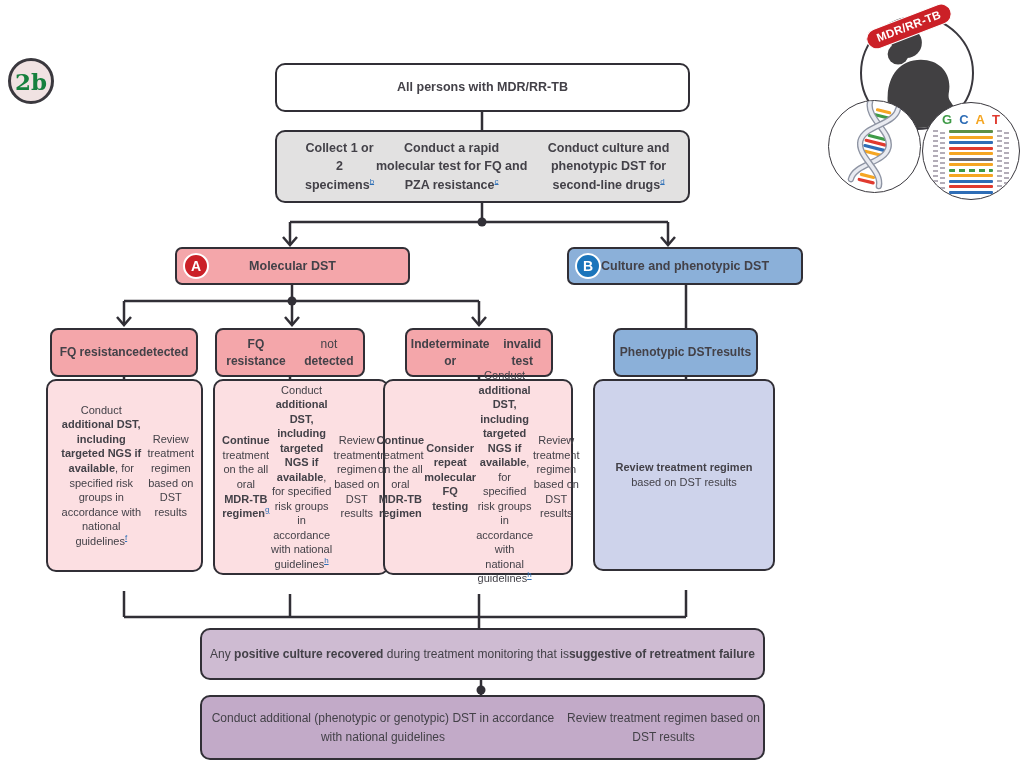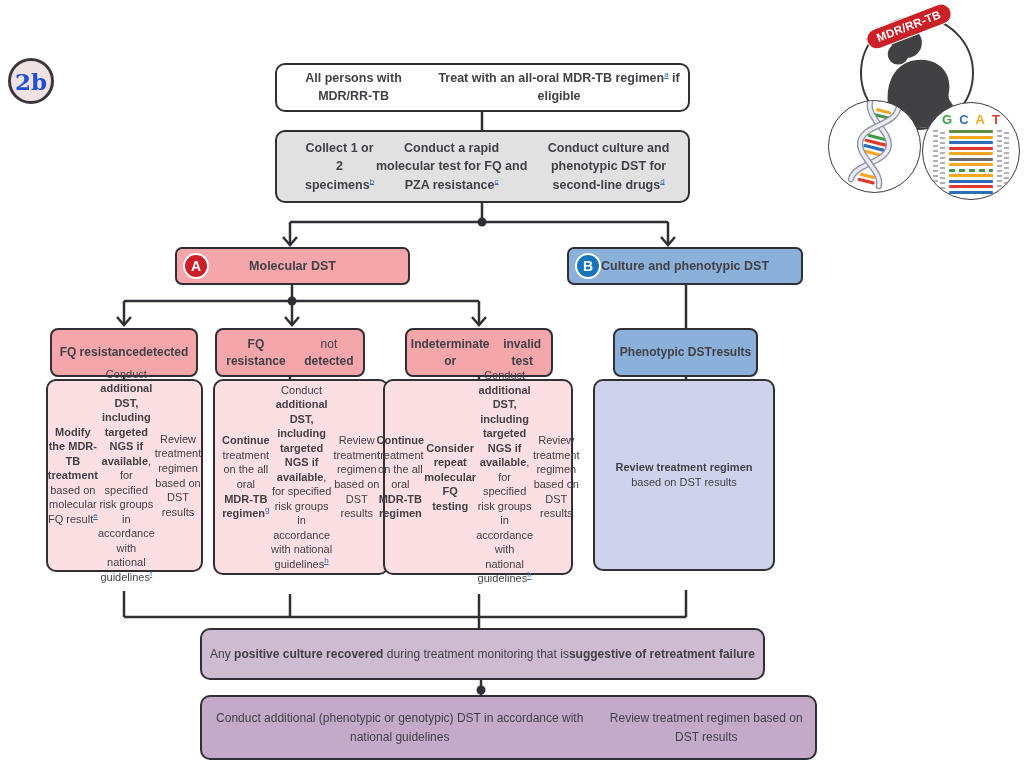--- a/index.html
+++ b/index.html
@@ -12,21 +12,21 @@
   .box { position: absolute; z-index: 1; border: 2.5px solid #312f36; border-radius: 10px;
          display: flex; align-items: center; justify-content: center;
          text-align: center; }
   .b { font-weight: bold; }
   sup { color: #2d6fb7; font-size: 8px; font-weight: 400; text-decoration: underline; line-height: 0; }
 
   
   .fig-label { position: absolute; left: 8px; top: 58px; width: 46px; height: 46px; z-index: 2;
     border: 3px solid #3a383e; border-radius: 50%; background: #f0e2e2;
     display: flex; align-items: center; justify-content: center;
-    font-family: "DejaVu Serif", serif; font-weight: bold; font-size: 23px; color: #1d4ed8; }
+    font-family: "DejaVu Serif", serif; font-weight: bold; font-size: 23px; color: #15803d; }
 
   
   .intro  { left: 275px; top: 63px;  width: 415px; height: 49px; background: #ffffff; font-size: 12.5px; line-height: 1.4; }
   .collect{ left: 275px; top: 130px; width: 415px; height: 73px; background: #e2e1e1; font-size: 12.5px; line-height: 1.45; padding-left: 28px; }
 
   
   .branch { height: 38px; border-radius: 7px; font-size: 12.5px; flex-direction: row; }
   .branch-a { left: 175px; top: 247px; width: 235px; background: #f4a6aa; }
   .branch-b { left: 567px; top: 247px; width: 236px; background: #8bb0d9; }
   .badge { position: absolute; left: 6px; top: 50%; transform: translateY(-50%);
@@ -45,21 +45,21 @@
   
   .detail { top: 379px; background: #fcdfe2; font-size: 11px; line-height: 1.32; padding: 8px 7px; }
   .detail p { margin: 5.5px 0; }
   .d1 { left: 46px;  width: 157px; height: 193px; }
   .d2 { left: 213px; width: 176px; height: 196px; }
   .d3 { left: 383px; width: 190px; height: 196px; }
   .d4 { left: 593px; width: 182px; height: 192px; background: #ced3eb; }
 
   
   .monitor { left: 200px; top: 628px; width: 565px; height: 52px; background: #cebbd2; font-size: 12px; line-height: 1.5; }
-  .action  { left: 200px; top: 695px; width: 617px; height: 65px; background: #c2aac8; font-size: 12px; line-height: 1.55; }
+  .action  { left: 200px; top: 695px; width: 565px; height: 65px; background: #c2aac8; font-size: 12px; line-height: 1.55; }
 
   
   .icon-circle { position: absolute; background: #fff; border-radius: 50%; overflow: hidden; }
   .person-circle { left: 860px; top: 16px; width: 114px; height: 114px; border: 2px solid #3a383e; z-index: 2; }
   .dna-circle    { left: 828px; top: 100px; width: 93px; height: 93px; border: 1.5px solid #3a383e; z-index: 3; }
   .seq-circle    { left: 922px; top: 102px; width: 98px; height: 98px; border: 1.5px solid #3a383e; z-index: 3; }
   .mdr-banner { position: absolute; left: 864px; top: 16px; z-index: 4; transform: rotate(-21deg);
     background: #cb2027; border: 1.5px solid #ffffff; border-radius: 13px; padding: 3px 10px 4px;
     color: #fff; font-weight: bold; font-size: 11.5px; letter-spacing: .3px; }
 
@@ -177,21 +177,20 @@
             <div class="bar rd"></div>
             <div class="bar bl"></div>
         </div>
         <div class="seq-side"></div>
       </div>
     </div>
   </div>
 
   <div class="box intro">
     <div class="b">All persons with MDR/RR-TB</div>
-    <div><span class="b">Treat with an all-oral MDR-TB regimen</span><sup>a</sup><span class="b"> if eligible</span></div>
   </div>
 
   <div class="box collect">
     <div><span class="b">Collect 1 or 2 specimens</span><sup>b</sup></div>
     <div><span class="b">Conduct a rapid molecular test for FQ and PZA resistance</span><sup>c</sup></div>
     <div><span class="b">Conduct culture and phenotypic DST for second-line drugs</span><sup>d</sup></div>
   </div>
 
   <div class="box branch branch-a">
     <span class="badge red">A</span>
@@ -213,21 +212,20 @@
   <div class="box hdr hdr-3">
     <div><span class="b">Indeterminate or</span></div>
     <div><span class="b">invalid test</span></div>
   </div>
   <div class="box hdr hdr-4">
     <div><span class="b">Phenotypic DST</span></div>
     <div><span class="b">results</span></div>
   </div>
 
   <div class="box detail d1">
-    <p><span class="b">Modify the MDR-TB treatment</span><span> based on molecular FQ result</span><sup>e</sup></p>
     <p><span>Conduct </span><span class="b">additional DST, including targeted NGS if available</span><span>, for specified risk groups in accordance with national guidelines</span><sup>f</sup></p>
     <p><span>Review treatment regimen based on DST results</span></p>
   </div>
   <div class="box detail d2">
     <p><span class="b">Continue</span><span> treatment on the all oral </span><span class="b">MDR-TB regimen</span><sup>g</sup></p>
     <p><span>Conduct </span><span class="b">additional DST, including targeted NGS if available</span><span>, for specified risk groups in accordance with national guidelines</span><sup>h</sup></p>
     <p><span>Review treatment regimen based on DST results</span></p>
   </div>
   <div class="box detail d3">
     <p><span class="b">Continue</span><span> treatment on the all oral </span><span class="b">MDR-TB regimen</span></p>

